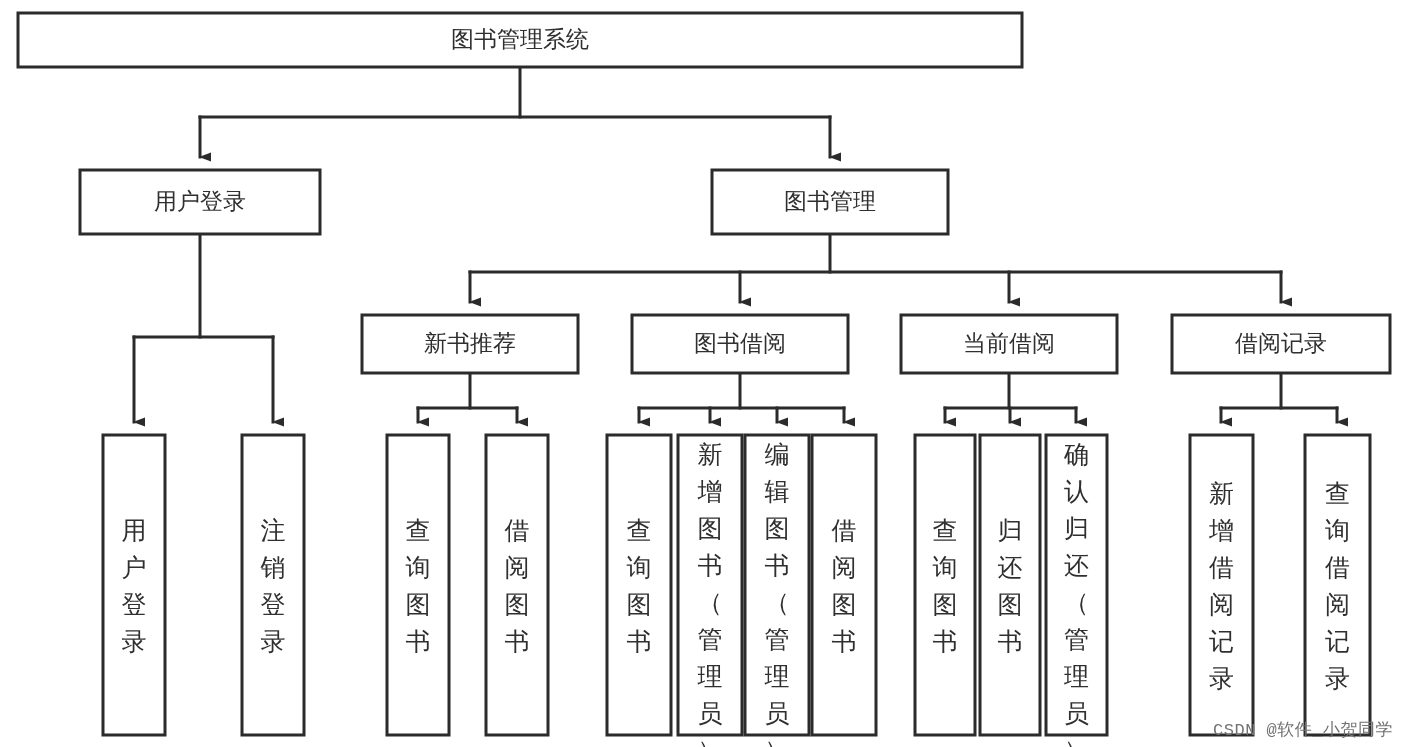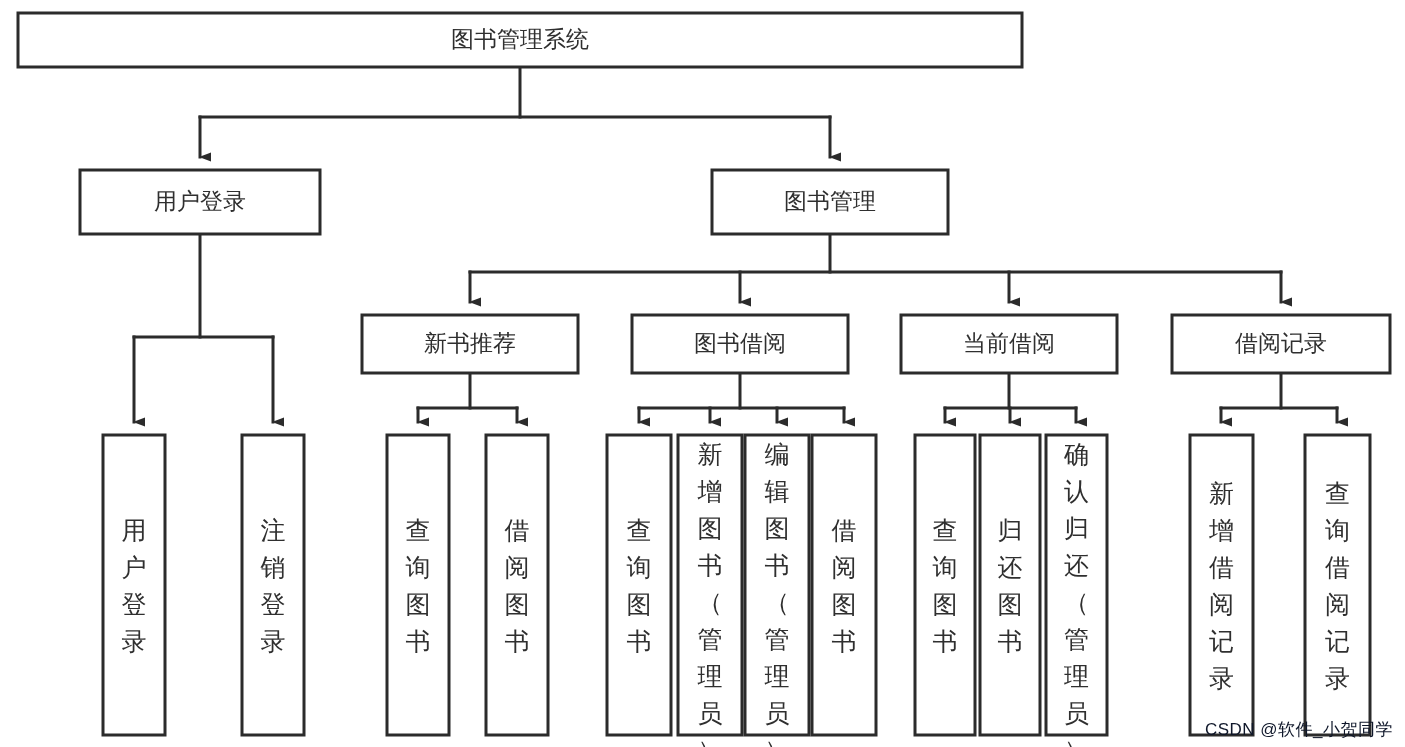--- a/index.html
+++ b/index.html
@@ -47,23 +47,23 @@
   .node-label-v {
     font-family: "Liberation Sans", "DejaVu Sans", sans-serif;
     fill: #2f2f2f;
     font-size: 25px;
     text-anchor: middle;
   }
   .watermark {
     position: absolute;
     right: 12px;
     bottom: 6px;
-    font-family: Liberation Sans, sans-serif;
+    font-family: Liberation Mono, monospace;
     font-size: 17px;
-    color: #0f172a;
+    color: #737373;
     letter-spacing: 0.5px;
     white-space: nowrap;
     pointer-events: none;
   }
 </style>
 </head>
 <body>
 
 <div id="diagram-root">
   <svg class="diagram" viewBox="0 0 1405 747" xmlns="http://www.w3.org/2000/svg">

